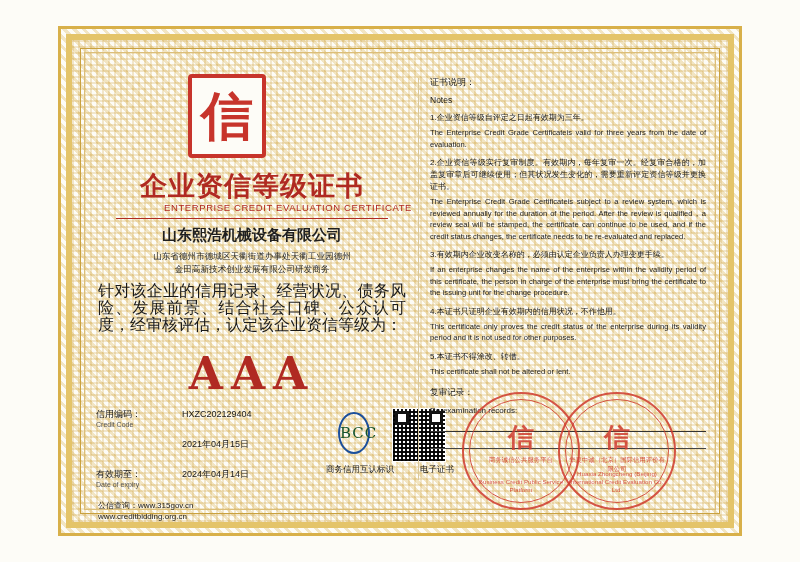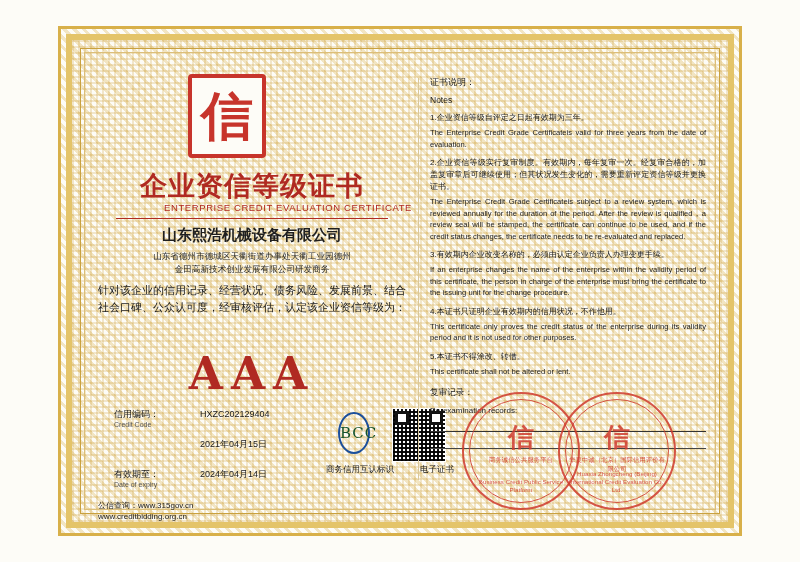--- a/index.html
+++ b/index.html
@@ -130,40 +130,40 @@
     width: 320px;
     text-align: center;
     font-size: 8.6px;
     line-height: 13px;
     color: #2a2a2a;
   }
   .body-text {
     position: absolute;
     left: 6px; top: 222px;
     width: 308px;
-    font-size: 11px;
+    font-size: 16px;
     line-height: 17px;
     color: #1a1a1a;
     text-align: justify;
   }
   .grade {
     position: absolute;
     left: 0; top: 288px;
     width: 320px;
     text-align: center;
     font-family: "DejaVu Serif", serif;
     font-size: 44px;
     font-weight: bold;
     letter-spacing: 8px;
     color: #b02a22;
   }
   
   .meta {
     position: absolute;
-    left: 22px; top: 348px;
+    left: 4px; top: 348px;
     width: 310px;
   }
   .meta-row {
     position: relative;
     height: 30px;
   }
   .meta-label {
     position: absolute;
     left: 0; top: 0;
     width: 86px;

